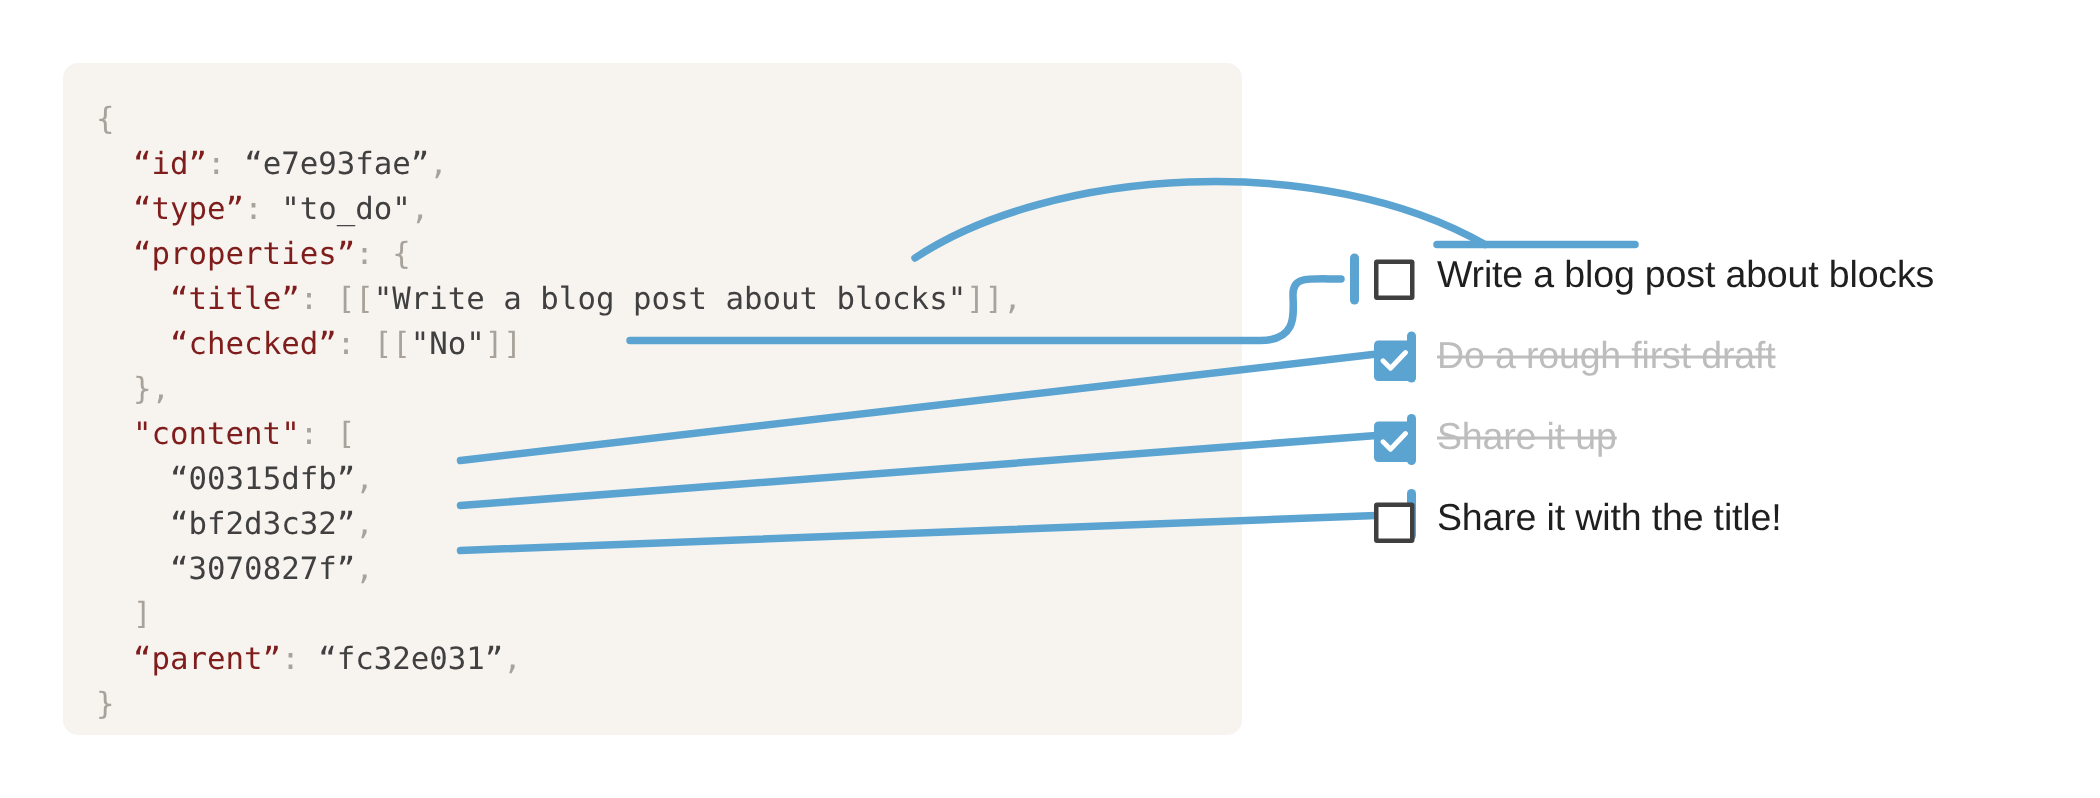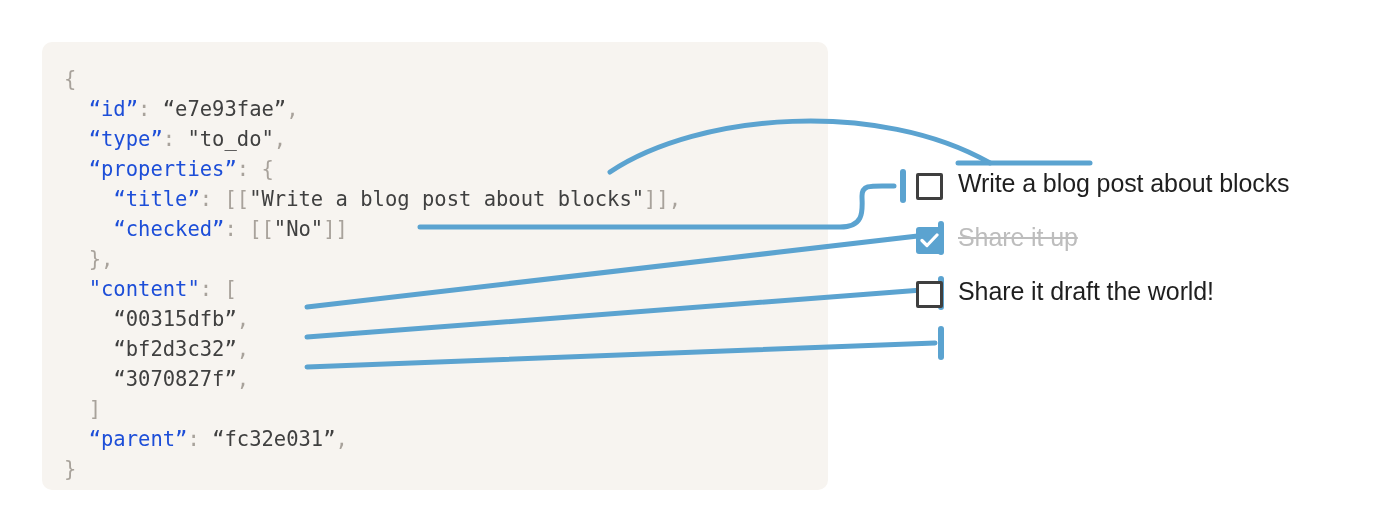--- a/index.html
+++ b/index.html
@@ -12,21 +12,21 @@
     position:absolute;left:42px;top:42px;width:786px;height:448px;
     background:#f7f4f0;border-radius:10px;
   }
   #code-block{
     position:absolute;left:22px;top:22px;
     font-family:"DejaVu Sans Mono","Liberation Mono",monospace;
     font-size:20.5px;line-height:30px;white-space:pre;
     color:#9b9b9b;letter-spacing:0px;
   }
   .ln{height:30px;}
-  .k{color:#1d4ed8;}
+  .k{color:#7f1d1d;}
   .v{color:#404040;}
   .p{color:#a8a29b;}
 
   
   #checklist{position:absolute;left:900px;top:160px;width:430px;text-decoration:underline;}
   .row{position:relative;height:54px;display:flex;align-items:center;}
   .cbox{position:absolute;left:16px;top:13px;width:27px;height:27px;
         box-sizing:border-box;border:3px solid #3f3f3f;background:#fff;
         border-radius:2px;}
   .cbox.on{border:none;background:#5ba3d0;border-radius:3px;}
@@ -76,21 +76,29 @@
       <div class="row">
         <div class="cbox"></div>
         <div class="lbl">Write a blog post about blocks</div>
       </div>
       <div class="row">
         <div class="cbox on">
           <svg width="19" height="15" viewBox="0 0 19 15">
             <path d="M2 7.5 L7 12.5 L17 2" fill="none" stroke="#ffffff" stroke-width="3.2" stroke-linecap="round" stroke-linejoin="round"></path>
           </svg>
         </div>
+        <div class="lbl done">Do a rough first draft</div>
+      </div>
+      <div class="row">
+        <div class="cbox on">
+          <svg width="19" height="15" viewBox="0 0 19 15">
+            <path d="M2 7.5 L7 12.5 L17 2" fill="none" stroke="#ffffff" stroke-width="3.2" stroke-linecap="round" stroke-linejoin="round"></path>
+          </svg>
+        </div>
         <div class="lbl done">Share it up</div>
       </div>
       <div class="row">
         <div class="cbox"></div>
-        <div class="lbl">Share it draft the world!</div>
+        <div class="lbl">Share it with the title!</div>
       </div>
     </div>
 
 </div>
 
 </body></html>

